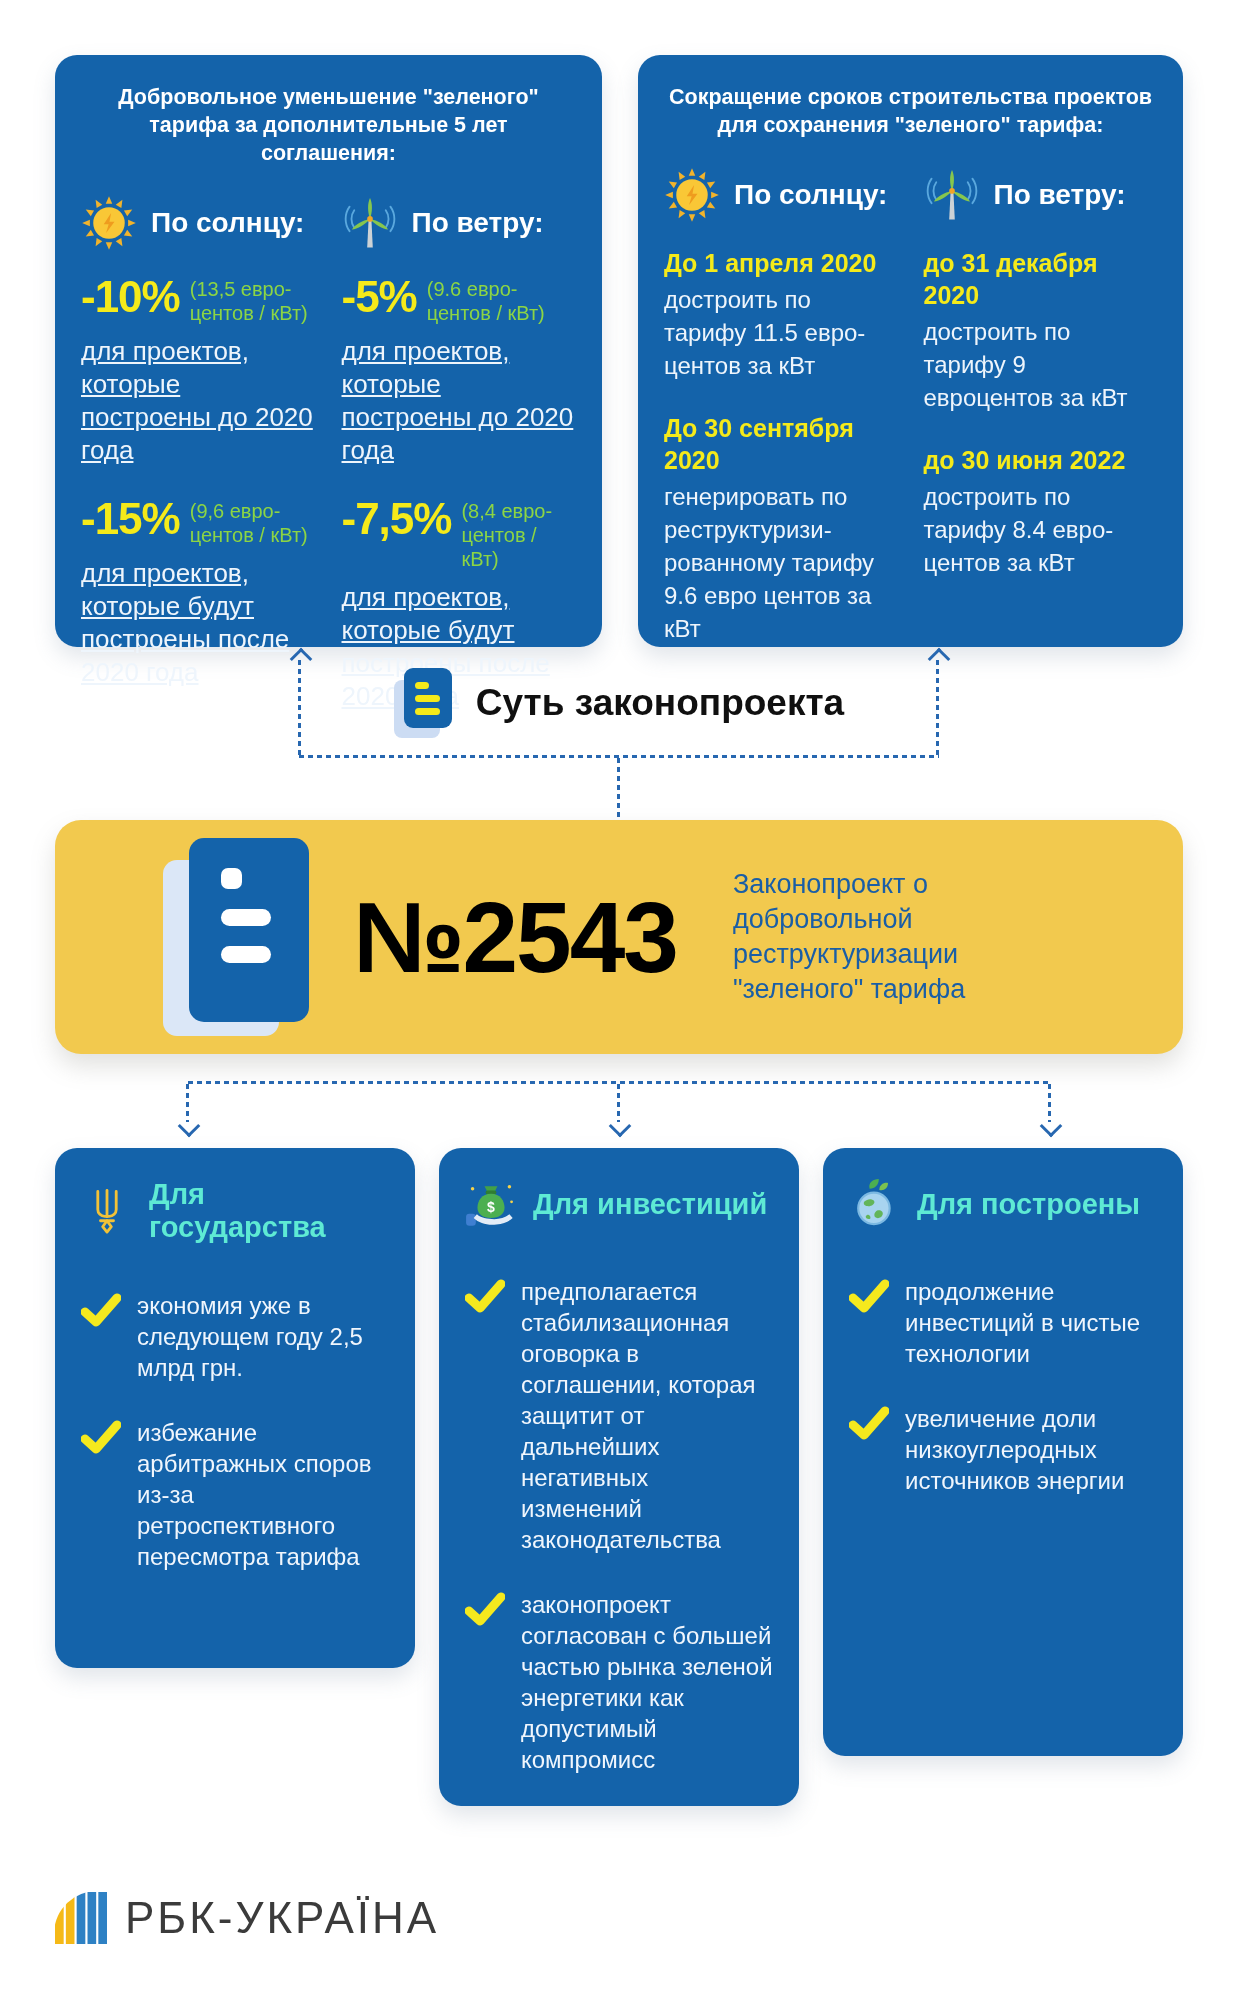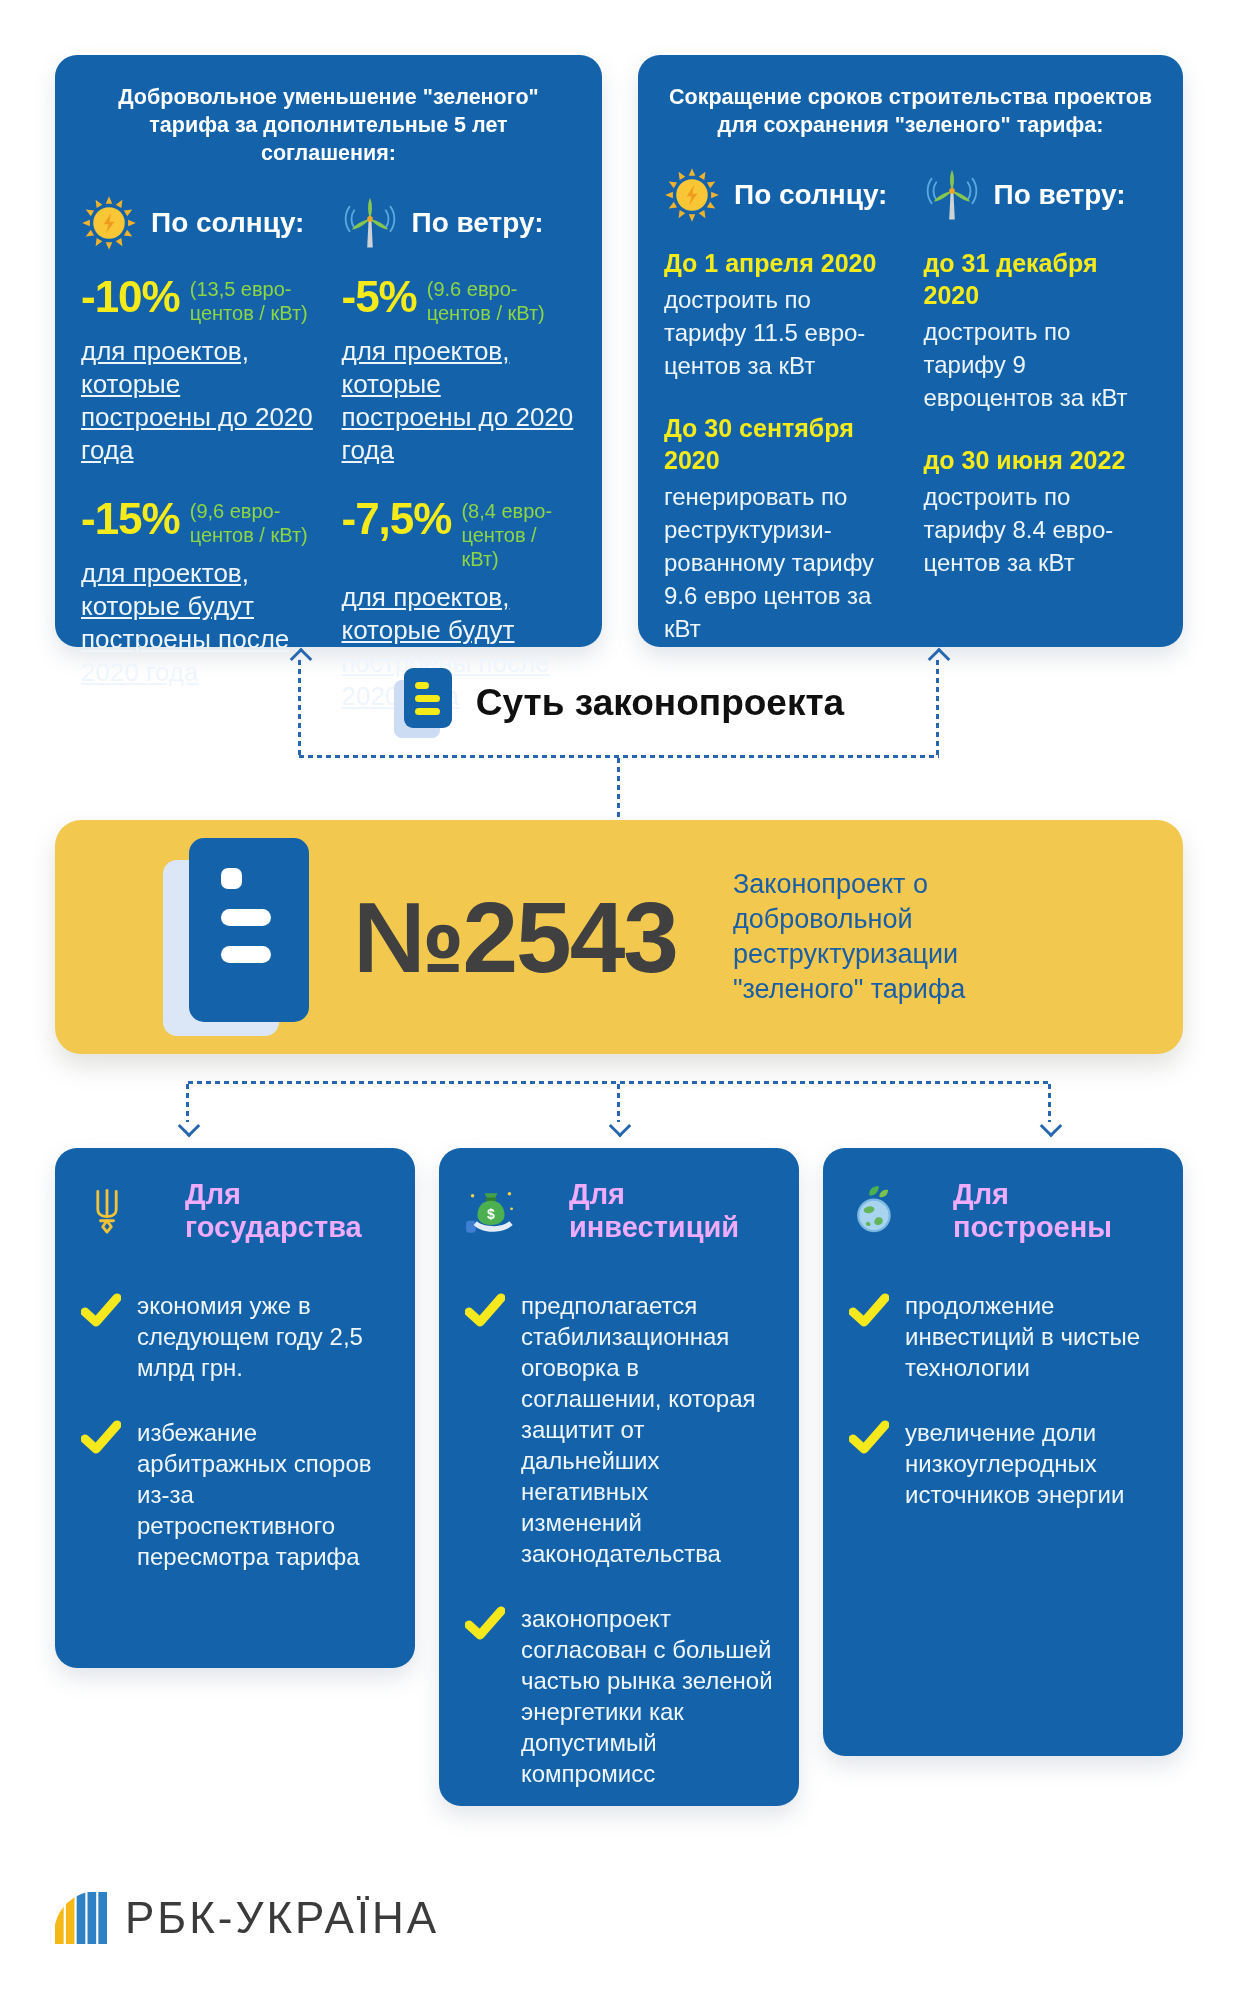--- a/index.html
+++ b/index.html
@@ -48,28 +48,28 @@
   .banner{position:absolute;left:55px;top:820px;width:1128px;height:234px;background:#f2c94e;
           border-radius:26px;display:flex;align-items:center;box-sizing:border-box;padding-left:108px;
           box-shadow:0 12px 24px rgba(120,120,110,.22);}
   .doc-lg{position:relative;width:146px;height:198px;flex:0 0 auto;}
   .doc-lg-back{position:absolute;left:0;bottom:0;width:116px;height:176px;background:#dbe7f7;border-radius:14px;}
   .doc-lg-front{position:absolute;right:0;top:0;width:120px;height:184px;background:#1463aa;border-radius:15px;
         display:flex;flex-direction:column;align-items:flex-start;gap:20px;padding:30px 0 0 32px;box-sizing:border-box;}
   .doc-lg-front b{display:block;background:#fff;}
   .doc-lg-front .m-dot{width:21px;height:21px;border-radius:7px;}
   .doc-lg-front .m-bar{width:50px;height:17px;border-radius:8.5px;}
-  .bill-number{font-size:100px;font-weight:bold;color:#404040;letter-spacing:-2px;margin-left:44px;line-height:100px;}
+  .bill-number{font-size:100px;font-weight:bold;color:#000000;letter-spacing:-2px;margin-left:44px;line-height:100px;}
   .bill-desc{margin-left:56px;width:290px;color:#1a5ea6;font-size:27px;line-height:35px;}
 
   
   .bcard{padding:30px 26px;}
   .bhead{display:flex;align-items:center;gap:16px;}
   .bicon{width:52px;height:52px;flex:0 0 auto;}
-  .btitle{font-size:29px;font-weight:bold;color:#f0abfc;margin-left:36px;}
+  .btitle{font-size:29px;font-weight:bold;color:#5eead4;}
   .bitem{display:flex;gap:16px;margin-top:34px;align-items:flex-start;}
   .bitem.first{margin-top:46px;}
   .check{width:40px;flex:0 0 auto;padding-top:3px;}
   .btext{font-size:24px;line-height:31px;color:#f0f6fd;}
 
   
   .footer{position:absolute;left:55px;top:1892px;display:flex;align-items:center;gap:18px;}
   .logo-icon{width:52px;height:52px;}
   .logo-text{font-size:44px;color:#3b3b3b;letter-spacing:3px;font-weight:500;}
 </style>

